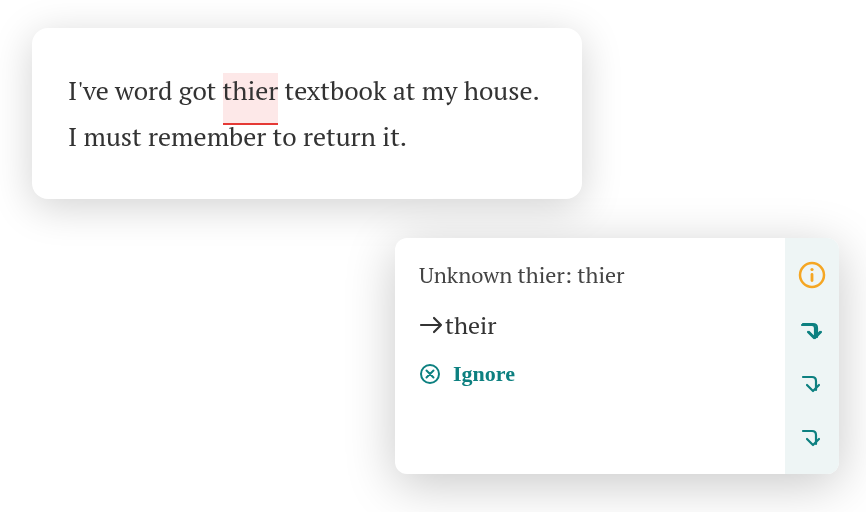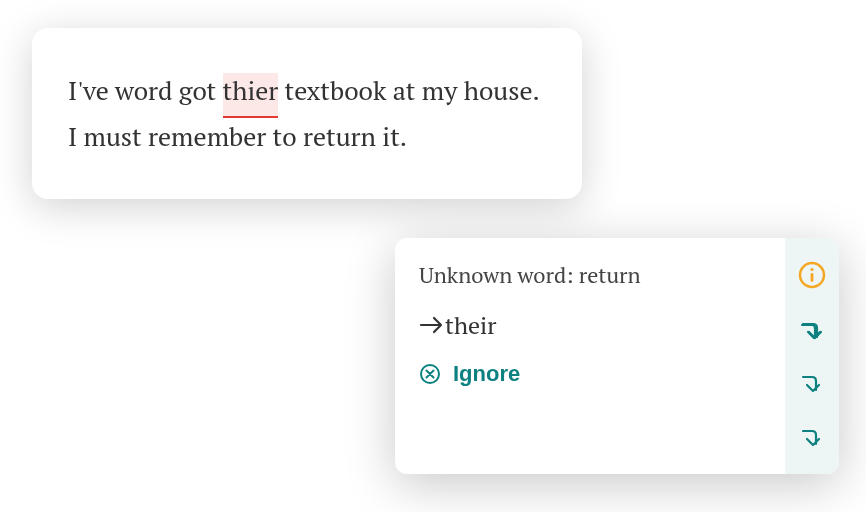--- a/index.html
+++ b/index.html
@@ -26,21 +26,21 @@
     }
     .text-content {
       font-size: 26px;
       line-height: 1.75;
       color: #333;
       font-family: 'PT Serif', Georgia, serif;
     }
     .misspelled {
       background: #fde8e8;
       border-bottom: 2px solid #e53935;
-      padding-bottom: 9px;
+      padding-bottom: 16px;
     }
     .popup {
       position: absolute;
       top: 238px;
       left: 395px;
       width: 444px;
       background: white;
       border-radius: 12px;
       box-shadow: 0 10px 50px rgba(0,0,0,0.22);
       display: flex;
@@ -94,21 +94,21 @@
       color: #0d8080;
     }
     .action-icon {
       width: 22px;
       height: 22px;
       display: flex;
       align-items: center;
       justify-content: center;
     }
     .action-text {
-      font-family: Liberation Sans, sans-serif;
+      font-family: Liberation Serif, serif;
       font-size: 22px;
       font-weight: 600;
     }
     .info-icon {
       width: 30px;
       height: 30px;
       cursor: pointer;
     }
     .enter-icon {
       width: 24px;
@@ -120,21 +120,21 @@
 <body>
 
 <div class="text-card">
   <div class="text-content">
     <span>I've word got </span><span class="misspelled">thier</span><span> textbook at my house. I must remember to return it.</span>
   </div>
 </div>
 
 <div class="popup">
   <div class="popup-main">
-    <div class="popup-title">Unknown word: return</div>
+    <div class="popup-title">Unknown thier: thier</div>
 
     <div class="suggestion-row">
       <span class="arrow-right">
         <svg width="26" height="18" viewBox="0 0 26 18" fill="none">
           <path d="M2 9 L22 9 M15 2 L22 9 L15 16" stroke="#333" stroke-width="2.2" stroke-linecap="round" stroke-linejoin="round"></path>
         </svg>
       </span>
       <span class="suggestion-text">their</span>
     </div>
 

